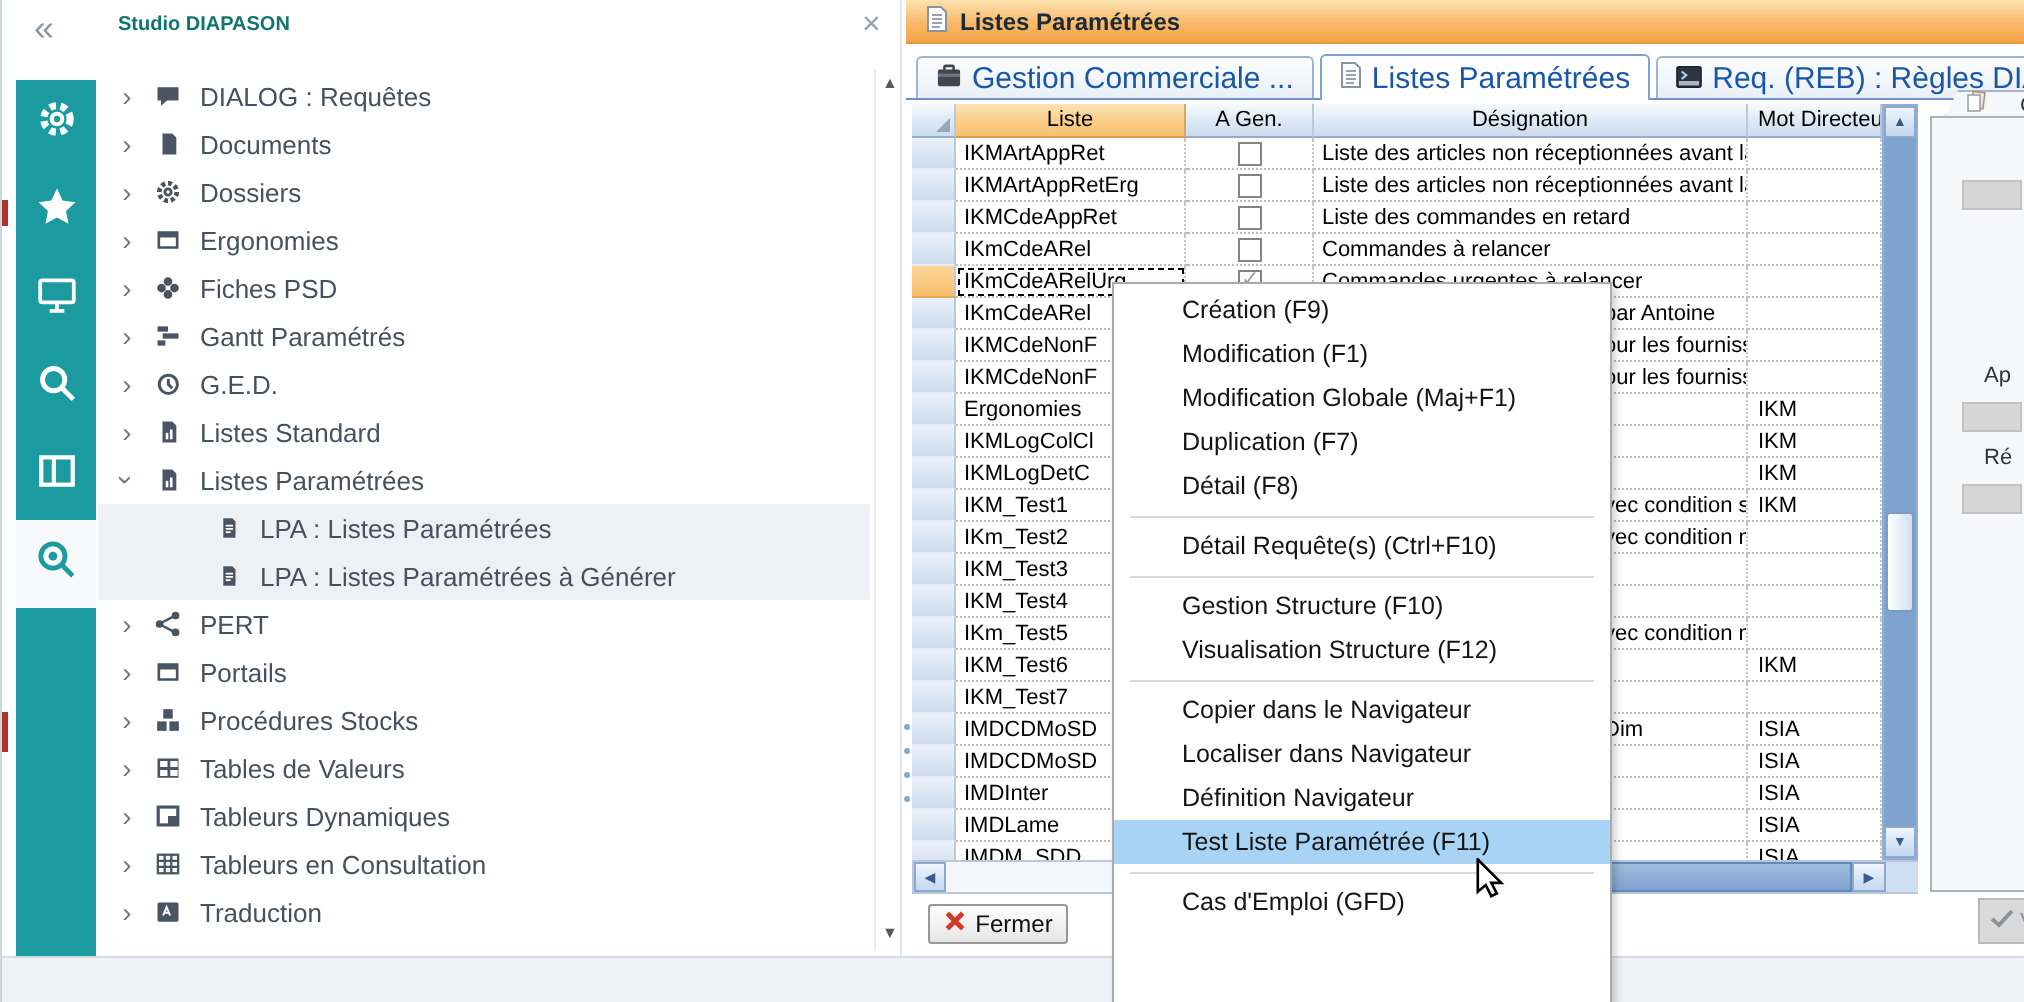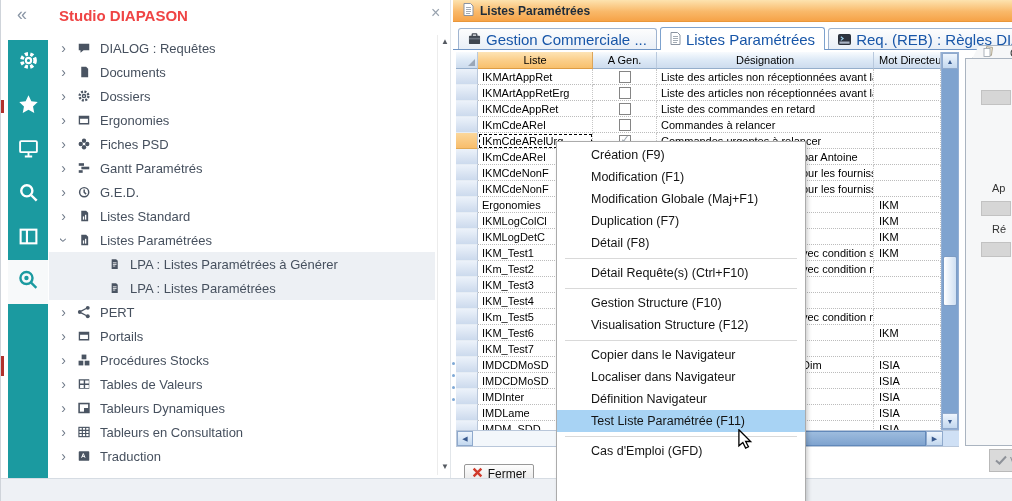--- a/index.html
+++ b/index.html
@@ -1,21 +1,21 @@
 <!DOCTYPE html>
 <html><head>
 <meta charset="utf-8">
 <style>
 *{box-sizing:border-box;margin:0;padding:0}
 body{font-family:"Liberation Sans",sans-serif;background:#fff}
 .root{position:relative;width:1012px;height:501px;background:#fff;overflow:hidden;border-left:1px solid #cfd4da}
 
 .left-panel{position:absolute;left:0;top:0;width:450px;height:478px;background:#fff;border-right:1px solid #e2e6ea}
 .lp-collapse{position:absolute;left:16px;top:4px;font-size:18px;color:#8b97a6;cursor:default}
-.lp-title{position:absolute;left:58px;top:7px;font-size:15px;font-weight:bold;color:#ef4444}
+.lp-title{position:absolute;left:58px;top:7px;font-size:10px;font-weight:bold;color:#0f766e}
 .lp-close{position:absolute;left:430px;top:4px;font-size:16px;color:#98a2ae}
 .rail{position:absolute;left:7px;top:40px;width:40px;height:438px;background:#1b9aa0;display:flex;flex-direction:column}
 .rail-item{height:44px;display:flex;align-items:center;justify-content:center;color:#fff}
 .rail-item.selected{background:#f7f9fa;color:#1b9aa0}
 .tree{position:absolute;left:48px;top:33px;width:386px;height:445px;overflow:hidden;padding-top:3px}
 .ti{height:24px;display:flex;align-items:center;font-size:13px;color:#46505e;white-space:nowrap}
 .ti .chev{width:13px;margin-left:8px;color:#6f7a89;font-size:14px;line-height:1;text-align:center}
 .ti .chev.down{transform:rotate(90deg)}
 .ti .ticon{width:16px;height:16px;margin:0 8px 0 6px;color:#4a5462;display:flex;align-items:center;justify-content:center}
 .ti.child{padding-left:30px;background:#edf0f4}
@@ -58,21 +58,21 @@
 .vsb{position:absolute;left:485px;top:0;width:18px;height:378px;background:#7fa3cf;border:1px solid #93afd4}
 .sbtn{position:absolute;left:0;width:16px;height:16px;background:linear-gradient(#eef5fd,#c3d8ef);border:1px solid #8fa9cc;color:#38598e;font-size:7px;display:flex;align-items:center;justify-content:center}
 .vsb .up{top:0}.vsb .down{bottom:0}
 .vthumb{position:absolute;left:1px;top:203px;width:14px;height:50px;background:linear-gradient(90deg,#fff,#cfe0f3);border:1px solid #7d9cc4;border-radius:2px}
 .hsb{position:absolute;left:0;top:378px;width:503px;height:17px;background:#f3f7fb;border:1px solid #b9c7da}
 .hsb .left{left:0;top:0;width:16px;height:15px}
 .hsb .right{left:469px;top:0;width:17px;height:15px}
 .hthumb{position:absolute;left:165px;top:0;width:304px;height:15px;background:linear-gradient(#9dbcde,#7fa3cf);border:1px solid #6289ba}
 .hcorner{position:absolute;left:486px;top:0;width:16px;height:15px;background:#cfe0f5}
 
-.fermer{position:absolute;left:463px;top:464px;width:70px;height:20px;background:linear-gradient(#fdfdfd,#e6e6e6);border:1px solid #989898;border-radius:2px;display:flex;align-items:center;justify-content:center;gap:5px;font-size:12px;color:#111}
+.fermer{position:absolute;left:463px;top:452px;width:70px;height:20px;background:linear-gradient(#fdfdfd,#e6e6e6);border:1px solid #989898;border-radius:2px;display:flex;align-items:center;justify-content:center;gap:5px;font-size:12px;color:#111}
 .rpanel{position:absolute;left:964px;top:58px;width:48px;height:388px;border:1px solid #aab4c0;background:#f6f7f8}
 .rp-tab{position:absolute;left:971px;top:45px;width:41px;height:14px;background:#f6f7f8;border:1px solid #aab4c0;border-bottom:none;clip-path:polygon(7px 0,100% 0,100% 100%,0 100%);display:flex;align-items:center;gap:16px;padding-left:9px;font-size:11px;color:#333}
 .rp-field{position:absolute;width:30px;height:15px;background:#d6d6d6;border:1px solid #c2c2c2}
 .rp-label{position:absolute;font-size:11px;color:#333}
 .valbtn{position:absolute;left:988px;top:449px;width:24px;height:23px;background:#dadada;border:1px solid #b9b9b9;display:flex;align-items:center;gap:3px;padding-left:5px;font-size:11px;color:#8e9299}
 
 .menu{position:absolute;left:555px;top:141px;width:250px;height:361px;background:#fff;border:1px solid #ababab;box-shadow:2px 2px 4px rgba(0,0,0,.18);padding-top:2px;overflow:hidden;z-index:10}
 .mi{height:22px;display:flex;align-items:center;padding-left:34px;font-size:12.5px;color:#141414;white-space:nowrap}
 .mi.hl{background:#a8d3f4}
 .mi.sep{height:8px;padding:0;position:relative}
@@ -273,35 +273,35 @@
 
           <span class="chev"> </span>
           <span class="ticon">
             <svg width="13" height="14" viewBox="0 0 16 16">
               <path fill="currentColor" d="M4.5 2h5.5l2 2v10H4.5z"></path>
               <g stroke="#fff" stroke-width="1" fill="none">
                 <path d="M6 6.5h4.5M6 8.5h4.5M6 10.5h3"></path>
               </g>
             </svg>
           </span>
-          <span>LPA : Listes Paramétrées à Générer</span>
+          <span>LPA : Listes Paramétrées</span>
         </div>
 
         <div class="ti child">
 
           <span class="chev"> </span>
           <span class="ticon">
             <svg width="13" height="14" viewBox="0 0 16 16">
               <path fill="currentColor" d="M4.5 2h5.5l2 2v10H4.5z"></path>
               <g stroke="#fff" stroke-width="1" fill="none">
                 <path d="M6 6.5h4.5M6 8.5h4.5M6 10.5h3"></path>
               </g>
             </svg>
           </span>
-          <span>LPA : Listes Paramétrées</span>
+          <span>LPA : Listes Paramétrées à Générer</span>
         </div>
 
 
         <div class="ti">
           <span class="chev">›</span>
 
           <span class="ticon">
             <svg width="14" height="14" viewBox="0 0 16 16">
               <g fill="currentColor">
                 <circle cx="3.2" cy="8" r="2.2"></circle>

